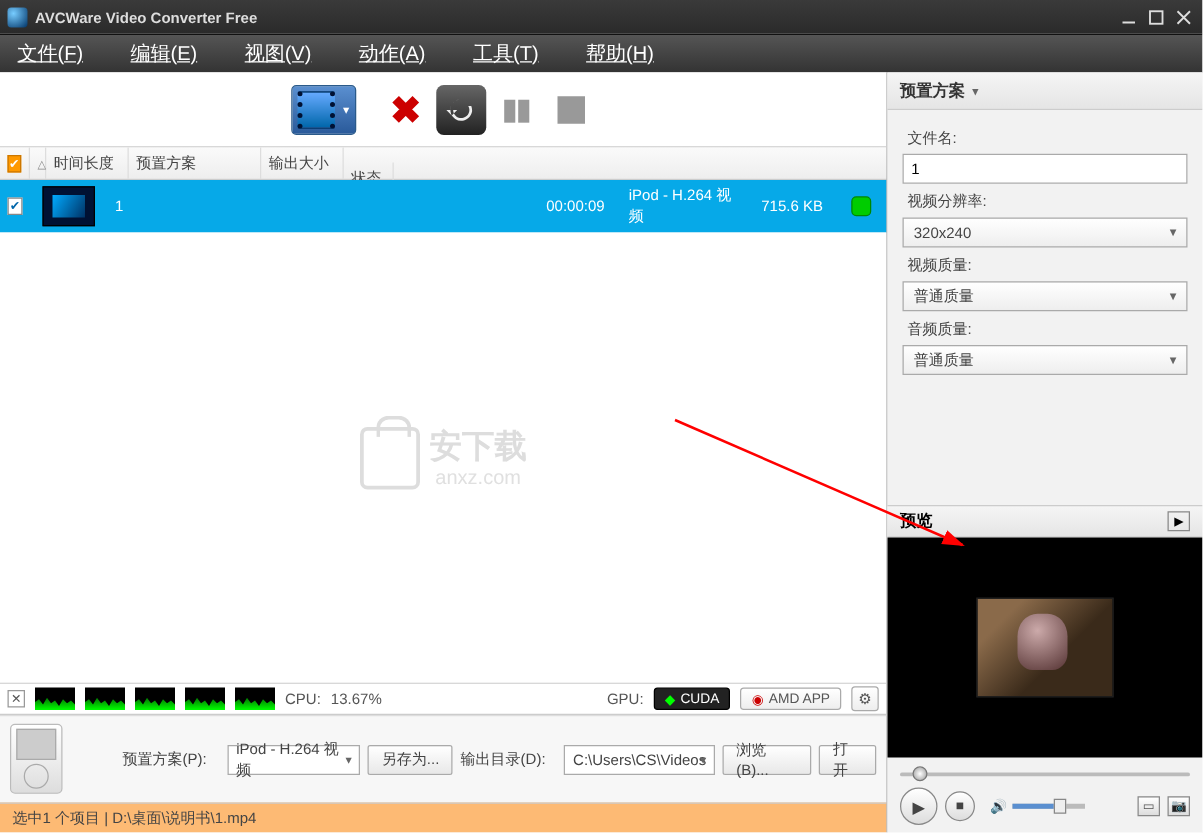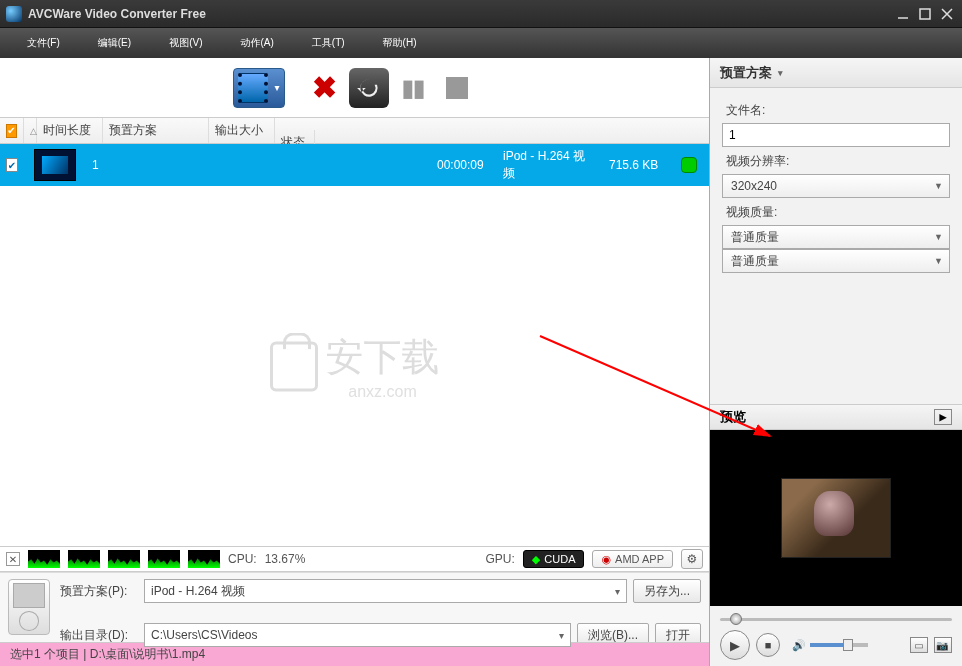--- a/index.html
+++ b/index.html
@@ -7,21 +7,21 @@
 
 
 .titlebar { height: 28px; background: linear-gradient(#3a3a3a,#2a2a2a); display: flex; align-items: center; padding: 0 6px; color: #ddd; font-size: 12px; border-bottom: 1px solid #111; }
 .titlebar .logo { width: 16px; height: 16px; background: radial-gradient(circle at 30% 30%, #7cf, #036); border-radius: 3px; margin-right: 6px; }
 .titlebar .title { font-weight: bold; flex: 1; }
 .winbtns { display: flex; gap: 4px; }
 .winbtn { width: 18px; height: 16px; display: flex; align-items: center; justify-content: center; color: #ddd; font-size: 12px; }
 .winbtn svg { width: 14px; height: 14px; stroke: #ddd; stroke-width: 1.5; fill: none; }
 
 
-.menubar { height: 30px; background: linear-gradient(#555,#333); display: flex; align-items: center; padding: 0 27px; gap: 38px; color: #fff; font-size: 10px; }
+.menubar { height: 30px; background: linear-gradient(#555,#333); display: flex; align-items: center; padding: 0 14px; gap: 38px; color: #fff; font-size: 16px; text-decoration: underline; }
 .menuitem { cursor: default; }
 
 
 .main { display: flex; height: 608px; }
 .left { flex: 1; border-right: 1px solid #aaa; display: flex; flex-direction: column; background: #f7f7f7; }
 .right { width: 252px; background: #f2f2f2; display: flex; flex-direction: column; }
 
 
 .toolbar { height: 60px; background: #fff; display: flex; align-items: center; justify-content: center; gap: 4px; border-bottom: 1px solid #ccc; }
 .tbtn { width: 40px; height: 40px; border-radius: 4px; display: flex; align-items: center; justify-content: center; position: relative; }
@@ -58,48 +58,48 @@
 .listrow .profile { width: 106px; }
 .listrow .size { width: 66px; }
 .listrow .status { width: 40px; display: flex; justify-content: center; }
 .statusdot { width: 16px; height: 16px; background: #0c0; border-radius: 4px; border: 1px solid #080; }
 
 
 .listbody { flex: 1; background: #fff; position: relative; }
 .watermark { position: absolute; left: 50%; top: 50%; transform: translate(-50%,-50%); color: #ddd; text-align: center; display: flex; align-items: center; gap: 8px; }
 .watermark .bag { width: 48px; height: 50px; border: 3px solid #ddd; border-radius: 6px; position: relative; }
 .watermark .bag::before { content: ""; position: absolute; top: -12px; left: 10px; width: 22px; height: 14px; border: 3px solid #ddd; border-bottom: none; border-radius: 10px 10px 0 0; }
-.watermark .txt1 { font-size: 38px; font-weight: normal; }
+.watermark .txt1 { font-size: 26px; font-weight: bold; }
 .watermark .txt2 { font-size: 16px; color: #e0e0e0; }
 .arrow { position: absolute; left: 340px; top: 120px; }
 
 
 .cpubar { height: 26px; background: #fff; border-top: 1px solid #ccc; border-bottom: 1px solid #ccc; display: flex; align-items: center; font-size: 12px; color: #555; padding: 0 6px; gap: 8px; }
 .cpubar .closex { width: 14px; height: 14px; border: 1px solid #999; display: flex; align-items: center; justify-content: center; font-size: 10px; }
 .cpugraph { width: 32px; height: 18px; background: #000; position: relative; overflow: hidden; }
 .cpugraph::after { content: ""; position: absolute; bottom: 0; left: 0; right: 0; height: 60%; background: linear-gradient(to top,#0f0,#060); clip-path: polygon(0 40%, 10% 20%, 20% 60%, 30% 10%, 40% 50%, 50% 30%, 60% 70%, 70% 20%, 80% 50%, 90% 30%, 100% 60%, 100% 100%, 0 100%); }
 .cpubar .spacer { flex: 1; }
 .pill { height: 18px; padding: 0 8px; border: 1px solid #aaa; border-radius: 3px; background: linear-gradient(#fff,#eee); display: flex; align-items: center; font-size: 11px; gap: 4px; }
 .pill.dark { background: #222; color: #fff; border-color: #000; }
 .gear { width: 22px; height: 20px; border: 1px solid #aaa; border-radius: 3px; background: linear-gradient(#fff,#eee); display: flex; align-items: center; justify-content: center; }
 
 
 .bottom { height: 70px; background: #f7f7f7; padding: 6px 8px; display: flex; gap: 10px; border-top: 1px solid #ddd; }
 .device { width: 42px; height: 56px; border: 1px solid #bbb; border-radius: 4px; background: linear-gradient(#fff,#ddd); display: flex; flex-direction: column; align-items: center; padding: 3px; }
 .device .screen { width: 32px; height: 26px; background: #ccc; border: 1px solid #aaa; }
 .device .wheel { width: 20px; height: 20px; border: 1px solid #aaa; border-radius: 50%; margin-top: 3px; }
-.formrows { flex: 1; display: flex; flex-direction: column; gap: 20px; }
+.formrows { flex: 1; display: flex; flex-direction: row; gap: 6px; margin-left: 38px; }
 .formrow { display: flex; align-items: center; gap: 6px; font-size: 12px; color: #444; }
 .formrow label { width: 78px; }
 .combo { flex: 1; height: 24px; border: 1px solid #aaa; background: #fff; display: flex; align-items: center; padding: 0 6px; position: relative; }
 .combo::after { content: "▾"; position: absolute; right: 6px; color: #666; font-size: 10px; }
 .sbtn { height: 24px; padding: 0 10px; border: 1px solid #aaa; background: linear-gradient(#fff,#e8e8e8); border-radius: 2px; font-size: 12px; display: flex; align-items: center; }
 
 
-.statusbar { height: 24px; background: #f9a8d4; border-top: 1px solid #ccc; font-size: 12px; color: #444; display: flex; align-items: center; padding: 0 10px; }
+.statusbar { height: 24px; background: #fdba74; border-top: 1px solid #ccc; font-size: 12px; color: #444; display: flex; align-items: center; padding: 0 10px; }
 
 
 .rhdr { height: 30px; background: linear-gradient(#f5f5f5,#e5e5e5); border-bottom: 1px solid #ccc; display: flex; align-items: center; padding: 0 10px; font-size: 13px; font-weight: bold; color: #333; gap: 6px; }
 .rhdr::after { content: "▾"; font-size: 9px; color: #666; }
 .rform { padding: 8px 12px; font-size: 12px; color: #444; }
 .rform .flabel { margin: 6px 4px 4px; }
 .rinput { width: 100%; height: 24px; border: 1px solid #aaa; background: #fff; padding: 0 6px; font-size: 12px; }
 .rcombo { width: 100%; height: 24px; border: 1px solid #aaa; background: linear-gradient(#fff,#eee); padding: 0 8px; position: relative; display: flex; align-items: center; font-size: 12px; }
 .rcombo::after { content: "▼"; position: absolute; right: 6px; color: #666; font-size: 9px; }
 
@@ -285,20 +285,21 @@
       <div class="flabel">文件名:</div>
       <input class="rinput" value="1" style="">
       <div class="flabel">视频分辨率:</div>
       <div class="rcombo">
           <span>320x240</span>
         </div>
       <div class="flabel">视频质量:</div>
       <div class="rcombo">
           <span>普通质量</span>
         </div>
+      <div class="flabel">音频质量:</div>
       <div class="rcombo">
           <span>普通质量</span>
         </div>
     </div>
     <div style="flex:1"></div>
     <div class="previewhdr">
       <span>预览</span>
       <div class="pbtn">▶</div>
     </div>
     <div class="preview">

